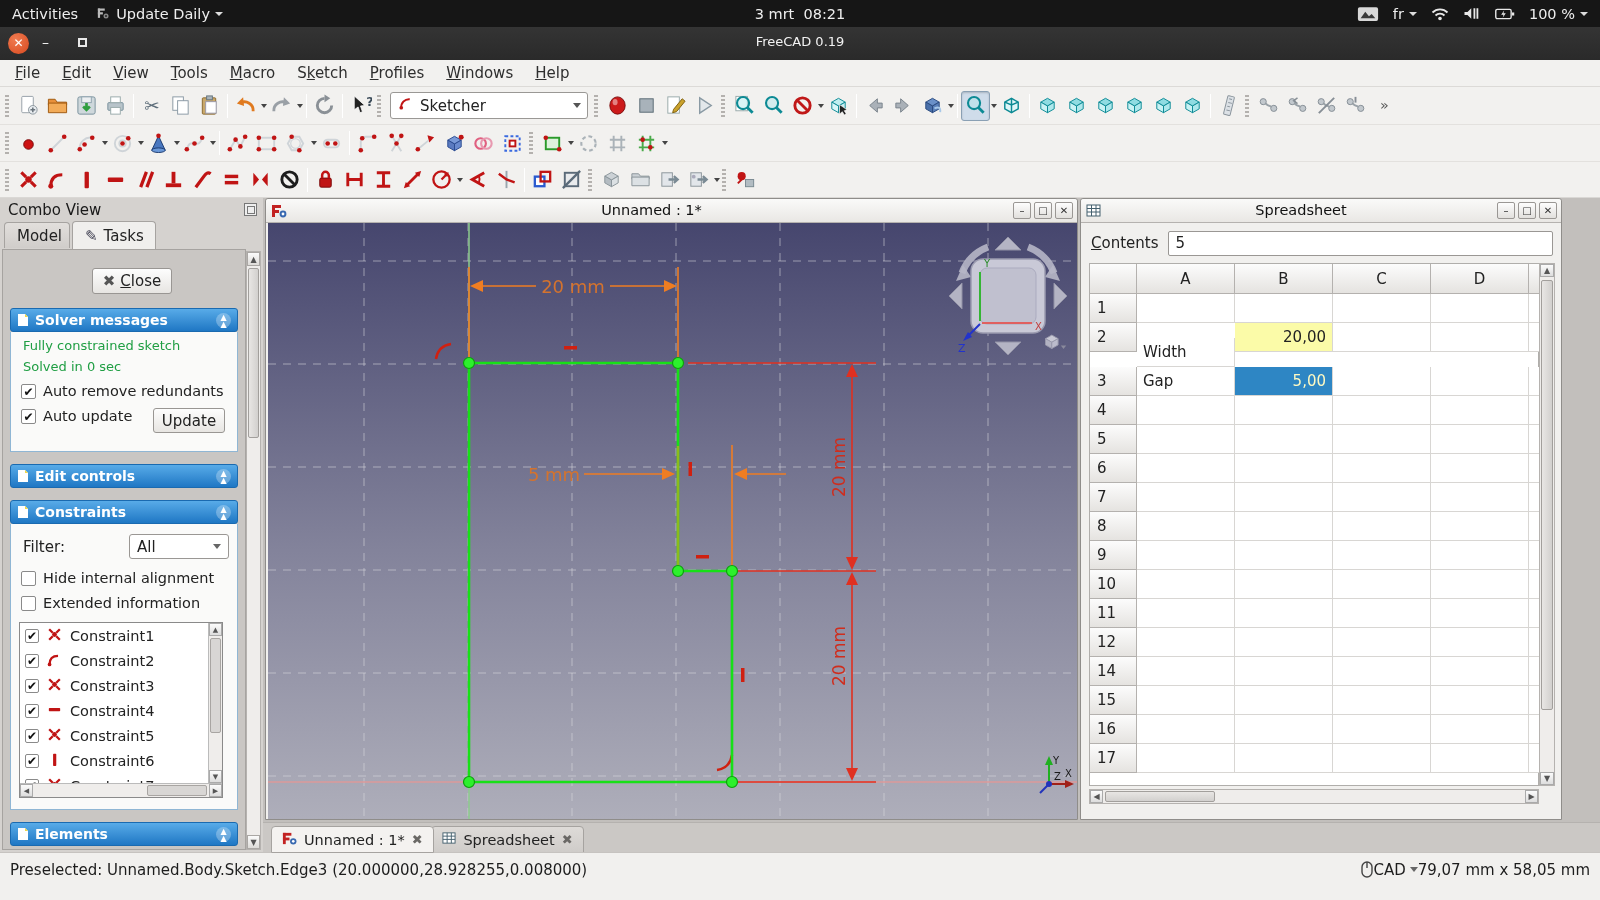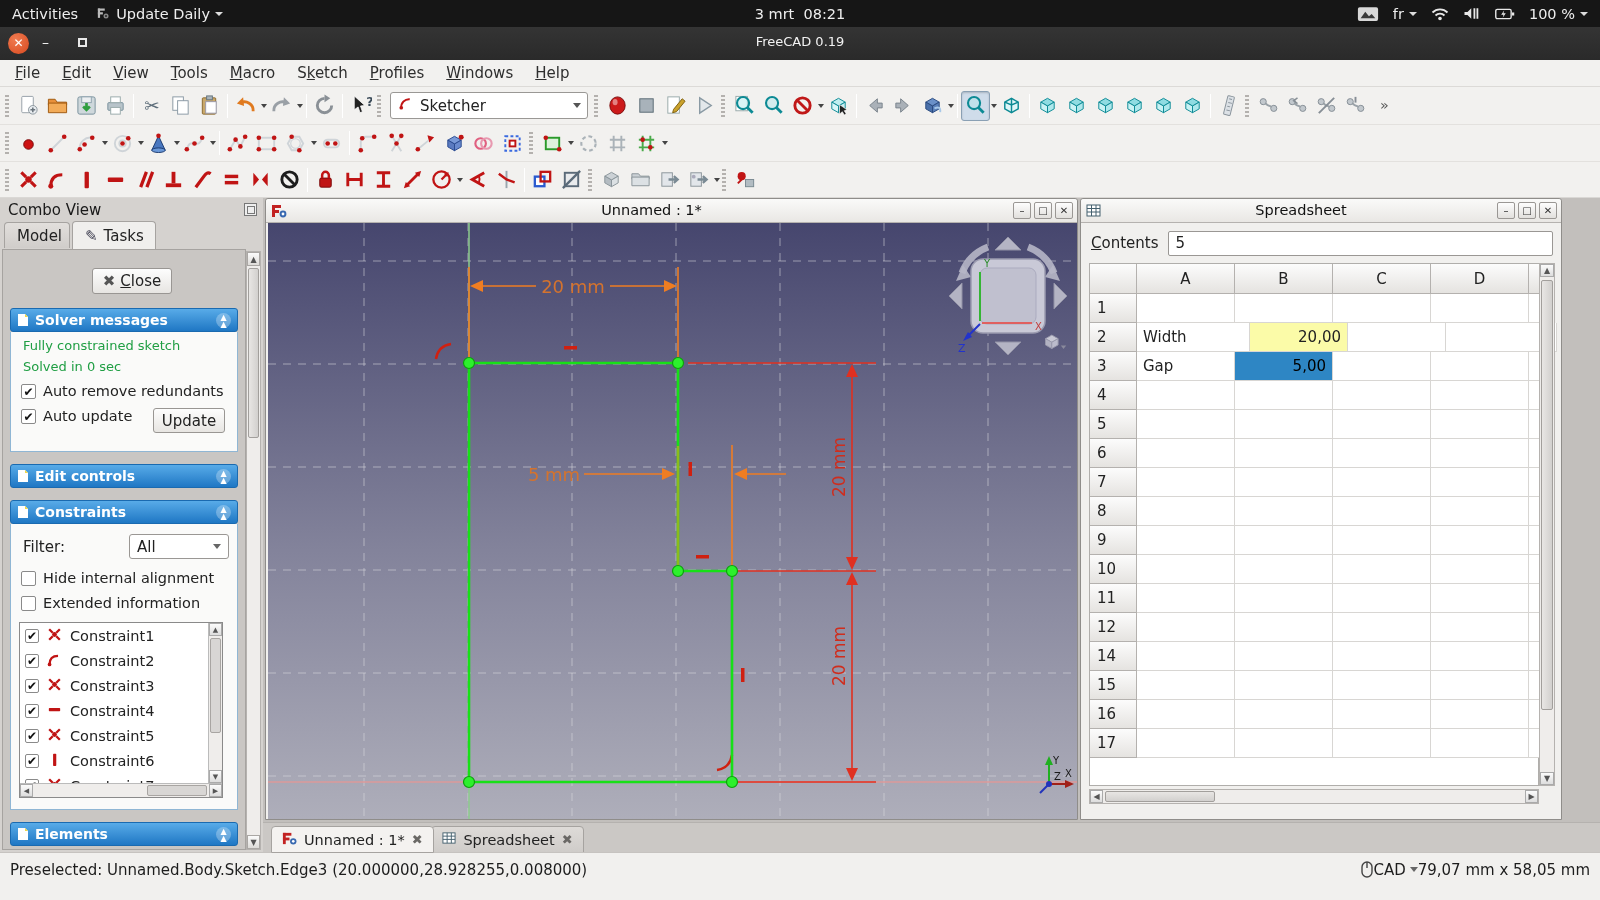--- a/index.html
+++ b/index.html
@@ -1249,30 +1249,30 @@
           <div class="srow">
             <div class="shc" style="width:47px;height:29px;justify-content:flex-start;padding-left:7px;">1</div>
             <div class="scell" style="width:98px;height:29px;"></div>
             <div class="scell" style="width:98px;height:29px;"></div>
             <div class="scell" style="width:98px;height:29px;"></div>
             <div class="scell" style="width:98px;height:29px;"></div>
             <div class="scell" style="width:11px;height:29px;"></div>
           </div>
           <div class="srow">
             <div class="shc" style="width:47px;height:29px;justify-content:flex-start;padding-left:7px;">2</div>
-            <div class="scell" style="width:113px;height:29px;justify-content:flex-start;">Width</div>
+            <div class="scell" style="width:98px;height:29px;justify-content:flex-start;margin-top:15px;">Width</div>
             <div class="scell" style="width:98px;height:29px;background:#fbfba8;justify-content:flex-end;">20,00</div>
             <div class="scell" style="width:98px;height:29px;"></div>
             <div class="scell" style="width:98px;height:29px;"></div>
             <div class="scell" style="width:11px;height:29px;"></div>
           </div>
           <div class="srow">
             <div class="shc" style="width:47px;height:29px;justify-content:flex-start;padding-left:7px;">3</div>
             <div class="scell" style="width:98px;height:29px;justify-content:flex-start;">Gap</div>
-            <div class="scell" style="width:98px;height:29px;background:#2e86c4;color:#000000;justify-content:flex-end;">5,00</div>
+            <div class="scell" style="width:98px;height:29px;background:#2e86c4;color:#fef9c3;justify-content:flex-end;">5,00</div>
             <div class="scell" style="width:98px;height:29px;"></div>
             <div class="scell" style="width:98px;height:29px;"></div>
             <div class="scell" style="width:11px;height:29px;"></div>
           </div>
           <div class="srow">
             <div class="shc" style="width:47px;height:29px;justify-content:flex-start;padding-left:7px;">4</div>
             <div class="scell" style="width:98px;height:29px;"></div>
             <div class="scell" style="width:98px;height:29px;"></div>
             <div class="scell" style="width:98px;height:29px;"></div>
             <div class="scell" style="width:98px;height:29px;"></div>

